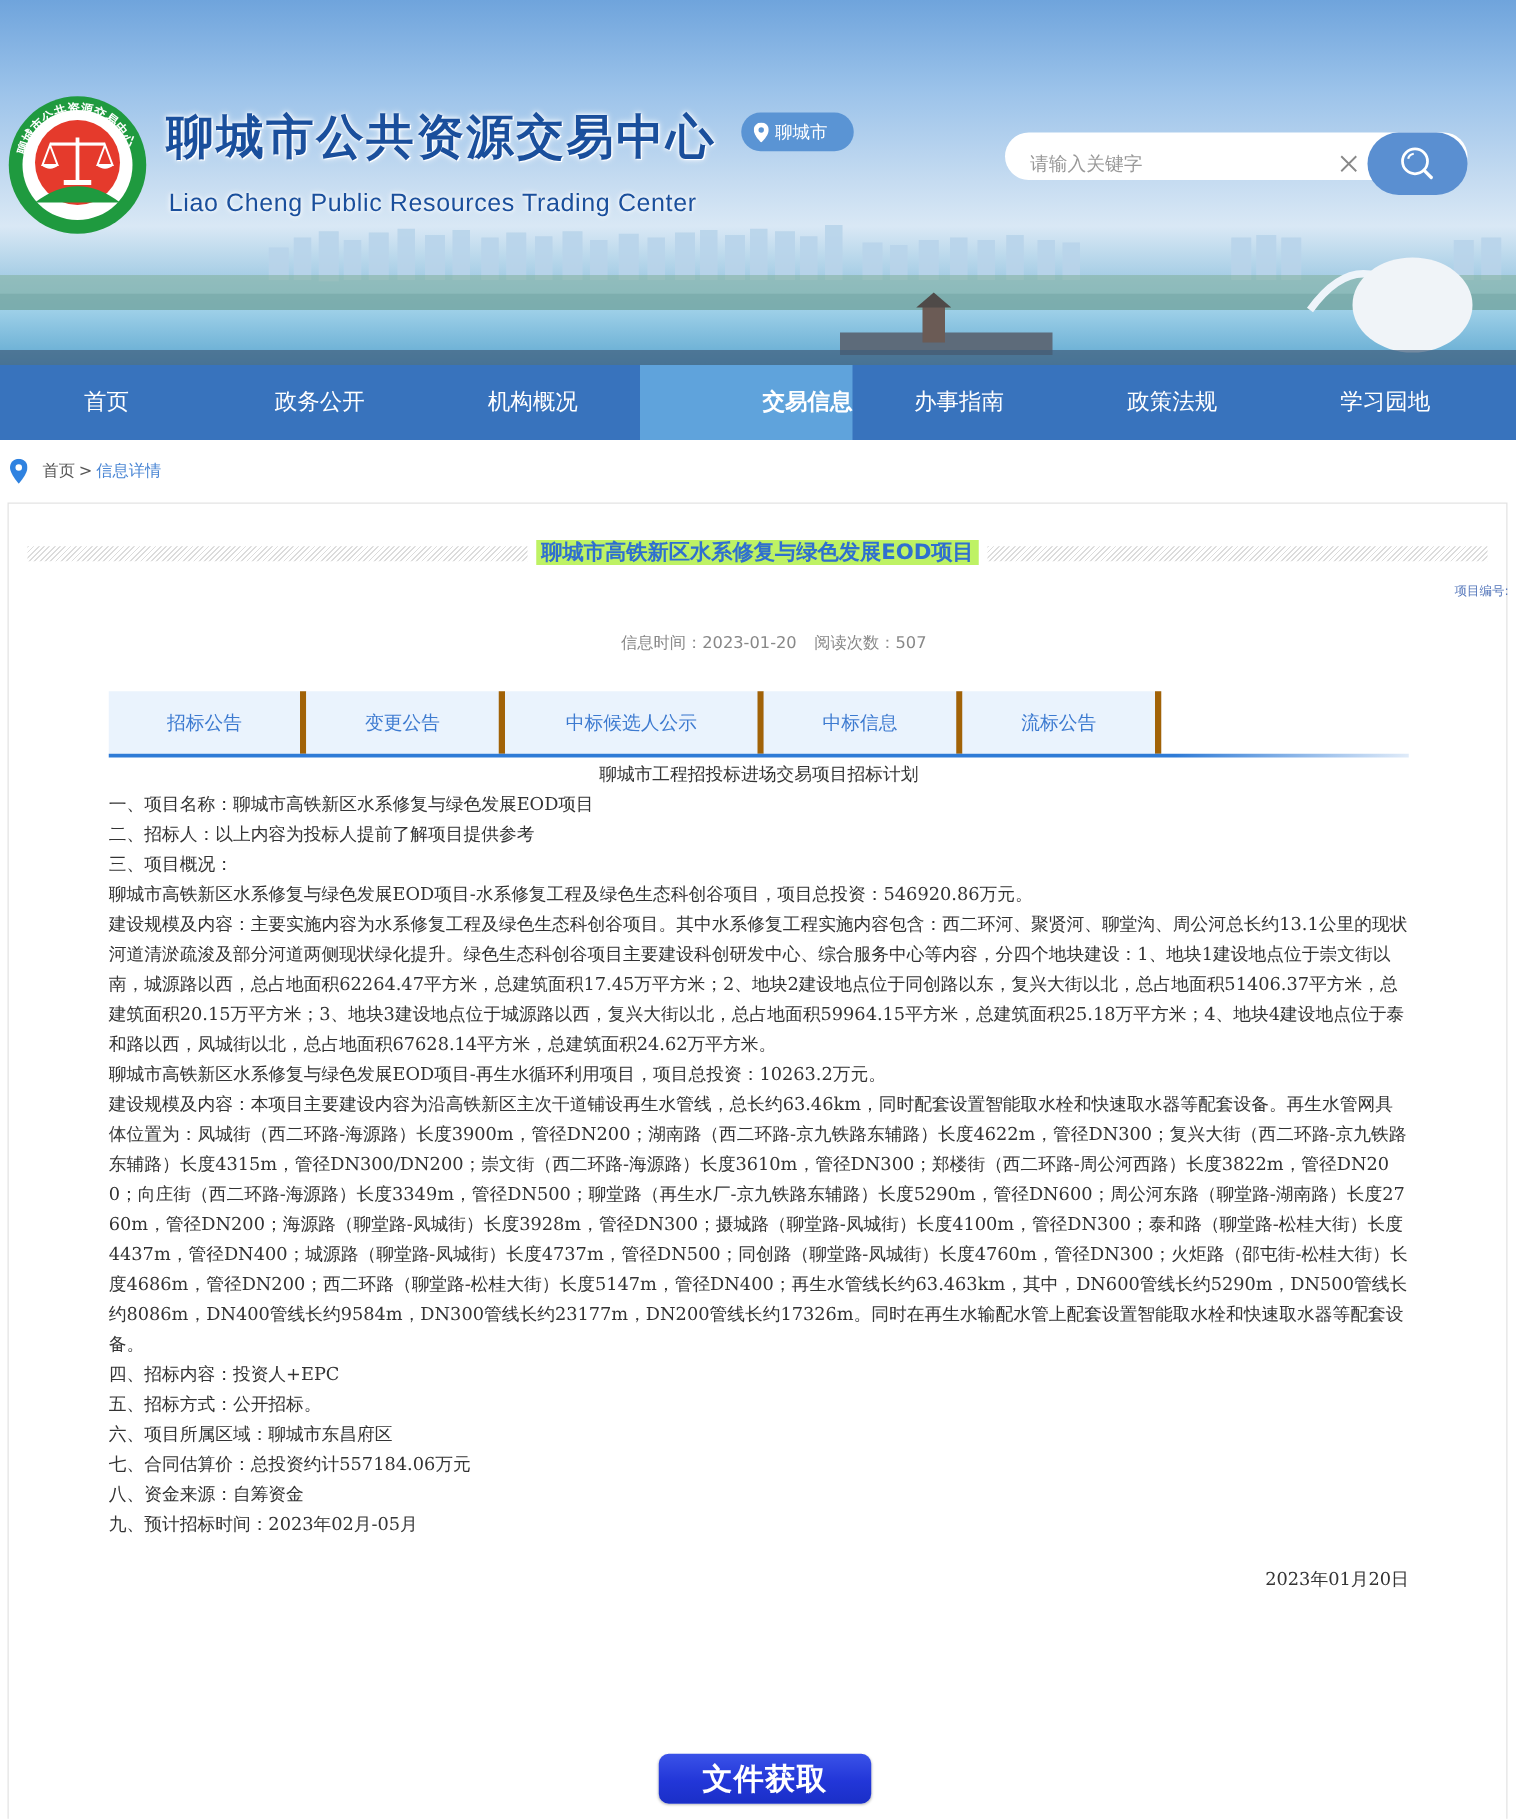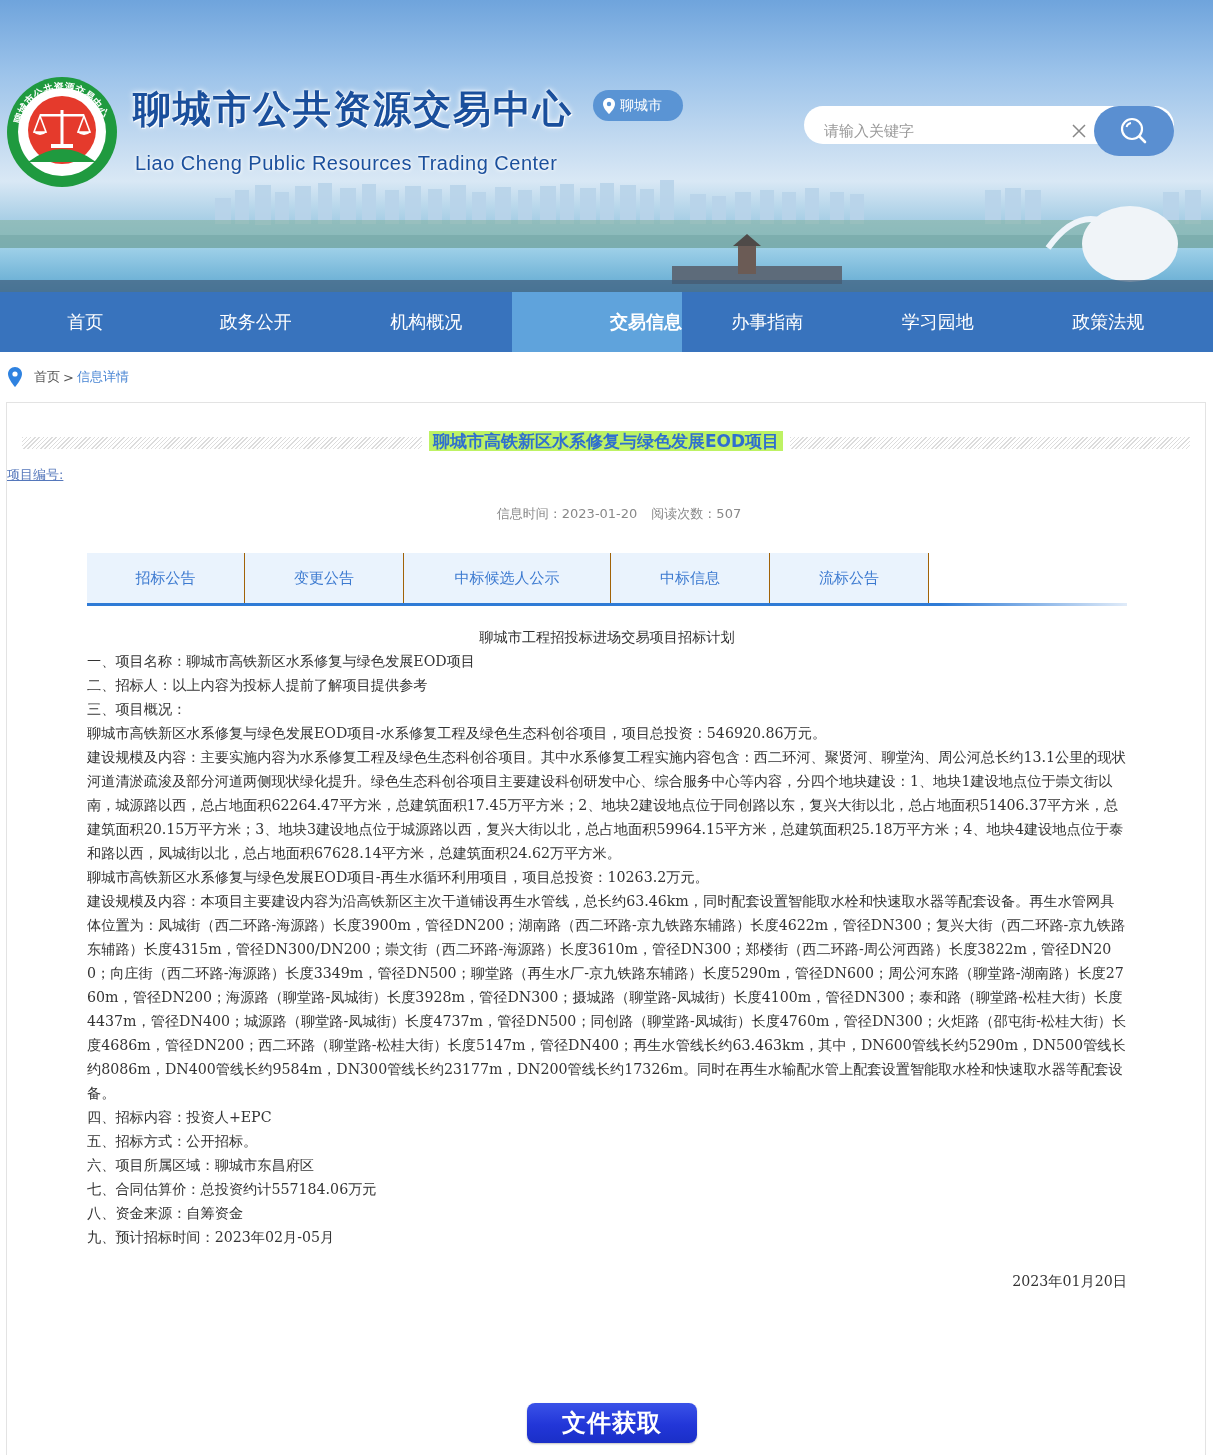--- a/index.html
+++ b/index.html
@@ -62,36 +62,36 @@
   .hatch {
     position: absolute; top: 4px; height: 12px;
     background: repeating-linear-gradient(135deg, #dcdcdc 0 1px, #fff 1px 3px);
   }
   .hatch.left { left: 0; width: 400px; }
   .hatch.right { right: 0; width: 400px; }
   .page-title {
     position: absolute; left: 0; width: 1168px; top: -3px; text-align: center; font-size: 17px; font-weight: bold; color: #2f6fcf;
   }
   .page-title span { background: #bef264; padding: 0 4px; }
-  .project-no { position: absolute; left: 0; width: 1200px; top: 63px; text-align: left; font-size: 13px; color: #5577bb; text-decoration: underline; }
+  .project-no { position: absolute; left: 0; width: 1200px; top: 63px; text-align: right; font-size: 10px; color: #5577bb; }
   .meta { position: absolute; left: 12px; width: 1200px; top: 102px; text-align: center; font-size: 13px; color: #888; }
   .meta .gap { display: inline-block; width: 14px; }
 
   
   .tabs { position: absolute; left: 80px; top: 150px; width: 1040px; height: 53px; }
   .tabs-row { display: flex; height: 50px; }
   .tab {
     height: 50px; line-height: 50px; text-align: center; background: #eaf3fd; color: #3c7ad0; font-size: 15px;
-    border-right: 1px solid #a16207; cursor: pointer;
+    border-right: 5px solid #a16207; cursor: pointer;
   }
   .tab-underline { position: absolute; left: 0; top: 50px; width: 1040px; height: 3px;
     background: linear-gradient(90deg, #2f7bd6 0%, #2f7bd6 82%, rgba(47,123,214,0.15) 100%); }
 
   
-  .article { position: absolute; left: 80px; top: 222px; width: 1040px; font-family: "DejaVu Serif", serif; font-size: 14.2px; color: #333; line-height: 24px; }
+  .article { position: absolute; left: 80px; top: 205px; width: 1040px; font-family: "DejaVu Serif", serif; font-size: 14.2px; color: #333; line-height: 24px; }
   .article .center { text-align: center; }
   .article .right { text-align: right; margin-top: 20px; }
   .article p { word-break: break-all; }
 
   .download-btn {
     position: absolute; left: 520px; top: 1000px; width: 170px; height: 40px; border-radius: 8px;
     background: linear-gradient(180deg, #3a52e8 0%, #2236d8 55%, #1a2fc7 100%);
     color: #fff; font-size: 24px; font-weight: bold; text-align: center; line-height: 40px; letter-spacing: 1px; cursor: pointer;
     box-shadow: 0 1px 2px rgba(0,0,0,0.25);
   }
@@ -200,22 +200,22 @@
     </div>
   </div>
 </div>
 
 <div class="nav">
   <div class="nav-item">首页</div>
   <div class="nav-item">政务公开</div>
   <div class="nav-item">机构概况</div>
   <div class="nav-item active">交易信息</div>
   <div class="nav-item">办事指南</div>
+  <div class="nav-item">政策法规</div>
   <div class="nav-item">学习园地</div>
-  <div class="nav-item">政策法规</div>
 </div>
 
 <div class="breadcrumb">
   <svg class="pin" viewBox="0 0 14 20">
     <path d="M7 0 C3.1 0 0 3.1 0 7 C0 12 7 20 7 20 C7 20 14 12 14 7 C14 3.1 10.9 0 7 0 Z" fill="#2f82e0"></path>
     <circle cx="7" cy="7" r="2.6" fill="#fff"></circle>
   </svg>
   <span>首页</span>
   <span class="sep">&gt;</span>
   <span class="current">信息详情</span>

